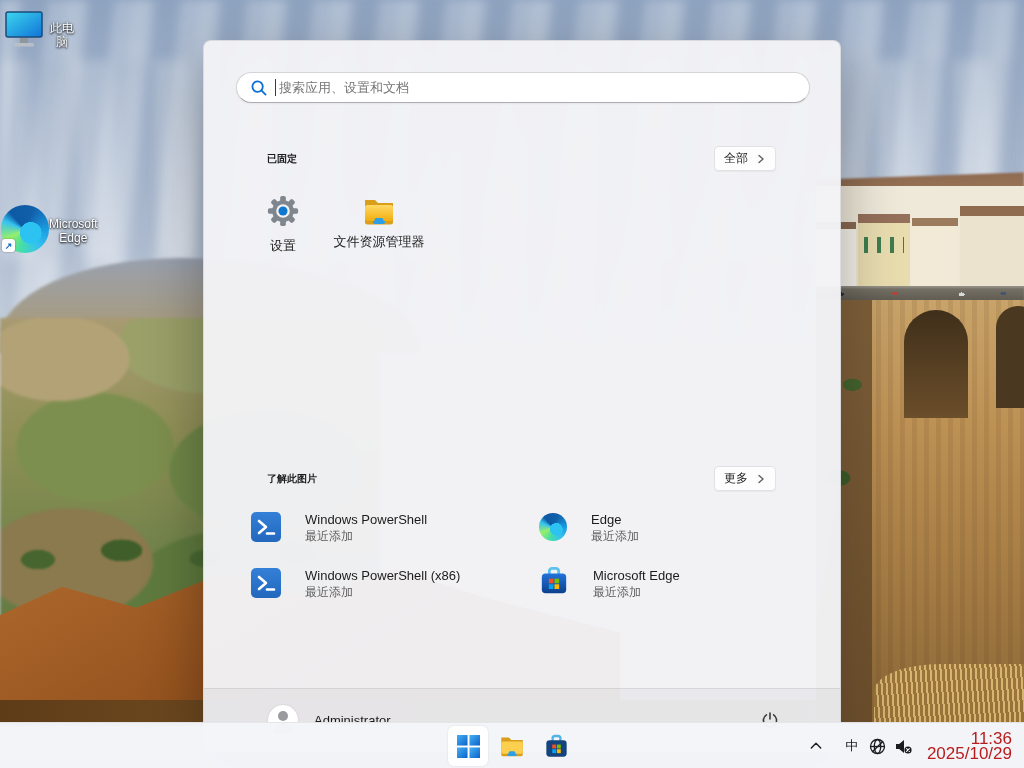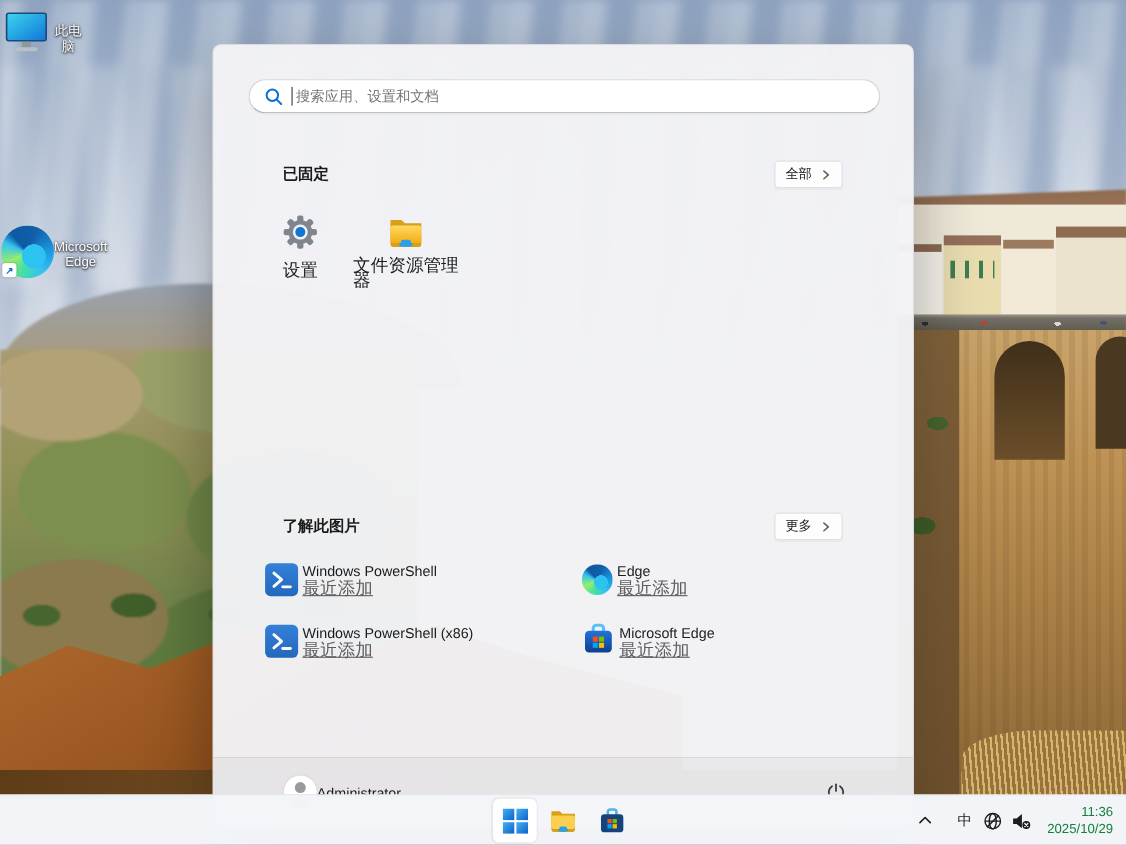--- a/index.html
+++ b/index.html
@@ -67,60 +67,60 @@
   .desk-label { margin-top:3px; font-size:12px; color:#fff; text-align:center; line-height:14px;
     text-shadow:0 1px 2px rgba(0,0,0,.9), 0 0 3px rgba(0,0,0,.6); }
   .spotlight-wrap { position:absolute; left:937px; top:14px; width:76px; display:flex; flex-direction:column; align-items:center; z-index:2; }
   .spot-icon { width:36px; height:36px; border-radius:9px; background:rgba(68,68,70,.88); display:flex; align-items:center; justify-content:center; box-shadow:0 1px 3px rgba(0,0,0,.3); }
   .edge-logo { border-radius:50%; background:
     radial-gradient(circle at 62% 58%, #2cc3f2 0 26%, rgba(0,0,0,0) 27%),
     conic-gradient(from -40deg at 50% 52%, #0c59a4 0deg, #115ea9 60deg, #1b9de2 130deg, #35c1f1 180deg, #47dfa3 235deg, #97ef6a 285deg, #35c1f1 335deg, #0c59a4 360deg); }
   .shortcut-badge { position:absolute; left:1px; bottom:1px; width:13px; height:13px; border-radius:3px; background:#fff; display:flex; align-items:center; justify-content:center; font-size:9px; color:#1b6ec2; font-weight:bold; box-shadow:0 0 2px rgba(0,0,0,.4); }
 
   
-  .start-menu { position:absolute; left:193px; top:40px; width:638px; height:712px; z-index:5;
+  .start-menu { position:absolute; left:203px; top:40px; width:638px; height:712px; z-index:5;
     background:rgba(243,243,246,.97); border:1px solid rgba(0,0,0,.09); border-radius:8px;
     box-shadow:0 25px 60px rgba(0,0,0,.32); }
   .search-wrap { position:absolute; left:32px; top:31px; width:574px; height:31px; }
   .search-input { width:100%; height:100%; border-radius:16px; border:1px solid #d4d4d6; border-bottom-color:#aeaeb2;
     background:#fff; padding:0 14px 0 42px; font-size:13px; color:#1b1b1b; outline:none; box-shadow:0 1px 2px rgba(0,0,0,.05); }
   .search-input::placeholder { color:#767678; }
   .search-glyph { position:absolute; left:14px; top:6.5px; width:18px; height:18px; }
   .caret { position:absolute; left:39px; top:7px; width:1px; height:17px; background:#3a3a3a; }
   .section-head { position:absolute; left:63px; right:64px; display:flex; justify-content:space-between; align-items:center; }
-  .sec-title { font-size:14px; font-weight:bold; color:#1a1a1a; }
+  .sec-title { font-size:10px; font-weight:bold; color:#1a1a1a; }
   .sec-btn { display:flex; align-items:center; gap:8px; background:#fdfdfd; border:1px solid #e2e2e4; border-radius:4px;
     padding:3px 9px; font-size:12px; color:#1b1b1b; box-shadow:0 1px 1px rgba(0,0,0,.04); cursor:pointer; }
   .pin-grid { position:absolute; left:31px; top:145px; display:flex; }
   .pin-cell { width:96px; height:84px; display:flex; flex-direction:column; align-items:center; padding-top:8px; border-radius:6px; cursor:pointer; }
-  .pin-label { margin-top:7px; font-size:16px; color:#1b1b1b; text-align:left; line-height:14px; }
+  .pin-label { margin-top:7px; font-size:13px; color:#1b1b1b; text-align:right; line-height:14px; }
   .fe-icon { position:relative; width:34px; height:34px; }
   .rec-grid { position:absolute; left:35px; top:458px; width:576px; display:grid; grid-template-columns:288px 288px; grid-auto-rows:56px; }
-  .rec-item { display:flex; align-items:center; gap:4px; padding:0 12px; border-radius:6px; cursor:pointer; }
+  .rec-item { display:flex; align-items:center; gap:24px; padding:0 12px; border-radius:6px; cursor:pointer; }
   .rec-title { font-size:13px; color:#1b1b1b; line-height:17px; }
-  .rec-sub { font-size:16px; color:#5d5d5f; line-height:16px;text-decoration:underline; }
+  .rec-sub { font-size:12px; color:#5d5d5f; line-height:16px; }
   .ps-icon { width:30px; height:30px; border-radius:5px; background:linear-gradient(180deg,#3480d8,#2368bd); }
   .footer { position:absolute; left:0; right:0; bottom:0; height:63px; display:flex; align-items:center;
     padding:0 52px 0 64px; background:rgba(0,0,0,.035); border-top:1px solid rgba(0,0,0,.08); border-radius:0 0 8px 8px; }
   .avatar { width:30px; height:30px; border-radius:50%; background:#fff; position:relative; overflow:hidden; box-shadow:0 0 2px rgba(0,0,0,.15); }
   .avatar::before { content:""; position:absolute; left:10px; top:6px; width:10px; height:10px; border-radius:50%; background:#9a9a9c; }
   .avatar::after { content:""; position:absolute; left:5px; top:18px; width:20px; height:14px; border-radius:10px 10px 0 0; background:#9a9a9c; }
-  .user-name { font-size:13px; color:#1b1b1b; }
+  .user-name { margin-left:16px; font-size:13px; color:#1b1b1b; }
   .power-btn { margin-left:auto; width:36px; height:36px; border-radius:5px; display:flex; align-items:center; justify-content:center; cursor:pointer; }
 
   
   .taskbar { position:absolute; left:0; bottom:0; width:1024px; height:46px; z-index:6;
     background:rgba(243,245,249,.98); border-top:1px solid rgba(0,0,0,.06); }
   .tb-center { position:absolute; left:50%; top:3px; transform:translateX(-50%); display:flex; gap:4px; }
   .tb-btn { width:40px; height:40px; border-radius:6px; display:flex; align-items:center; justify-content:center; cursor:pointer; }
   .tb-btn.active { background:#fff; box-shadow:0 0 2px rgba(0,0,0,.12); }
   .tray { position:absolute; right:0; top:0; height:46px; display:flex; align-items:center; padding-right:12px; }
   .tray-item { display:flex; align-items:center; justify-content:center; height:32px; border-radius:4px; cursor:pointer; }
   .ime { font-size:13px; color:#1b1b1b; width:26px; }
-  .clock { text-align:right; font-size:12px; color:#15803d; line-height:15px; margin-left:10px; cursor:pointer; }
+  .clock { text-align:right; font-size:17px; color:#b91c1c; line-height:15px; margin-left:10px; cursor:pointer; }
 </style>
 </head>
 <body>
 
 <div class="desktop">
 
   <div class="wp">
     <div class="sky"></div>
     <div class="clouds"></div>
     <div class="clouds2"></div>

